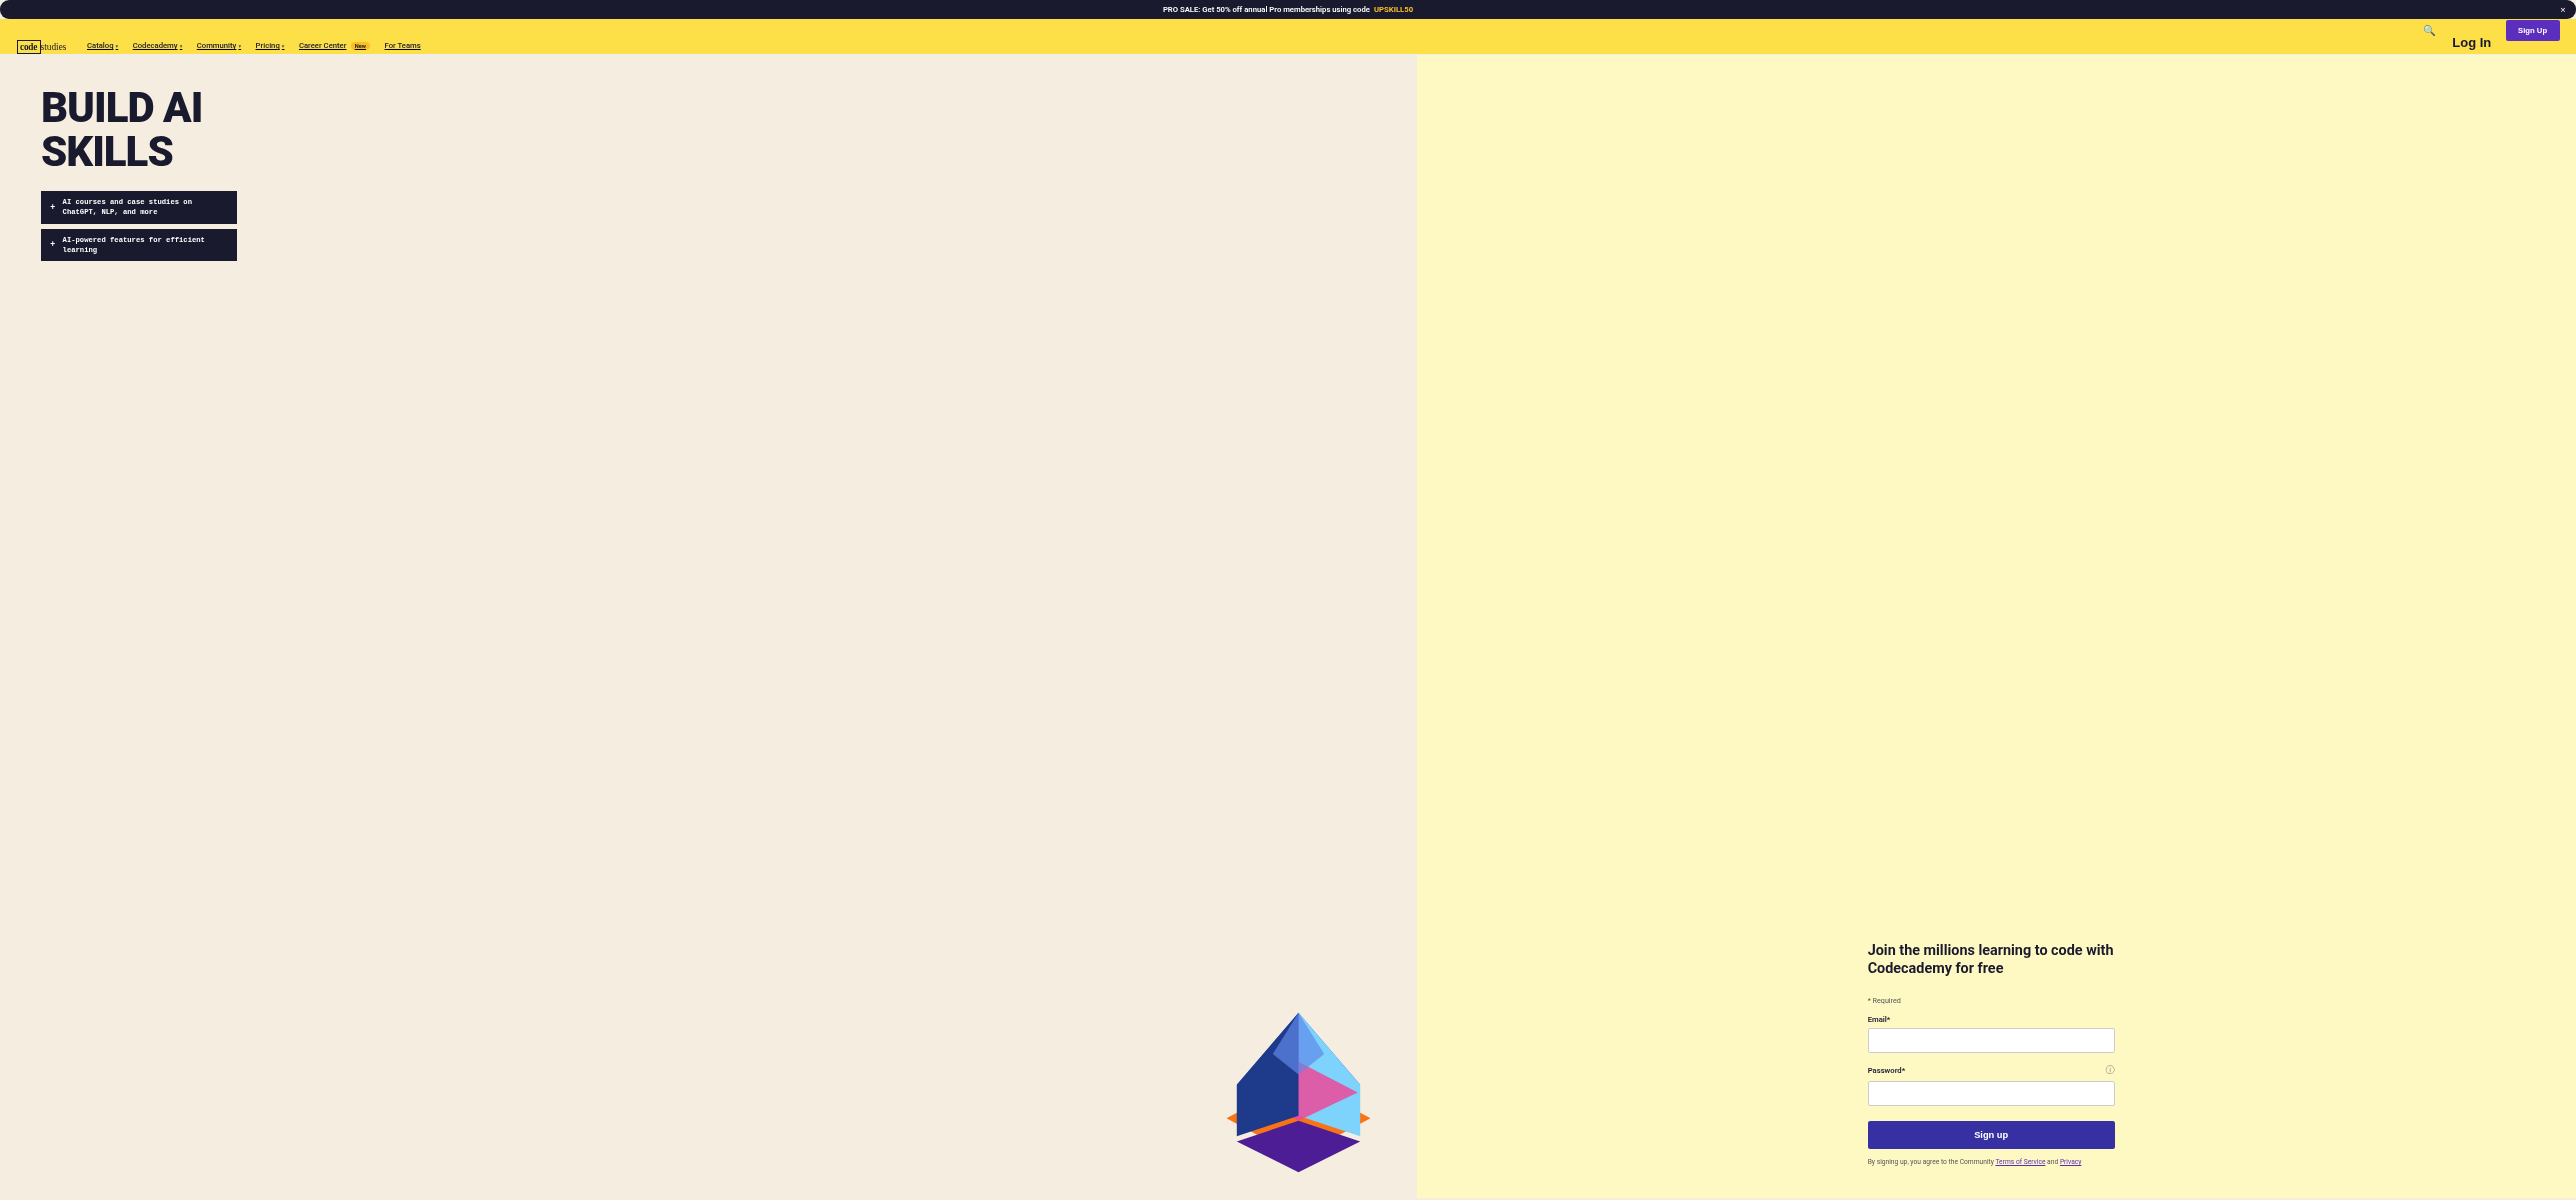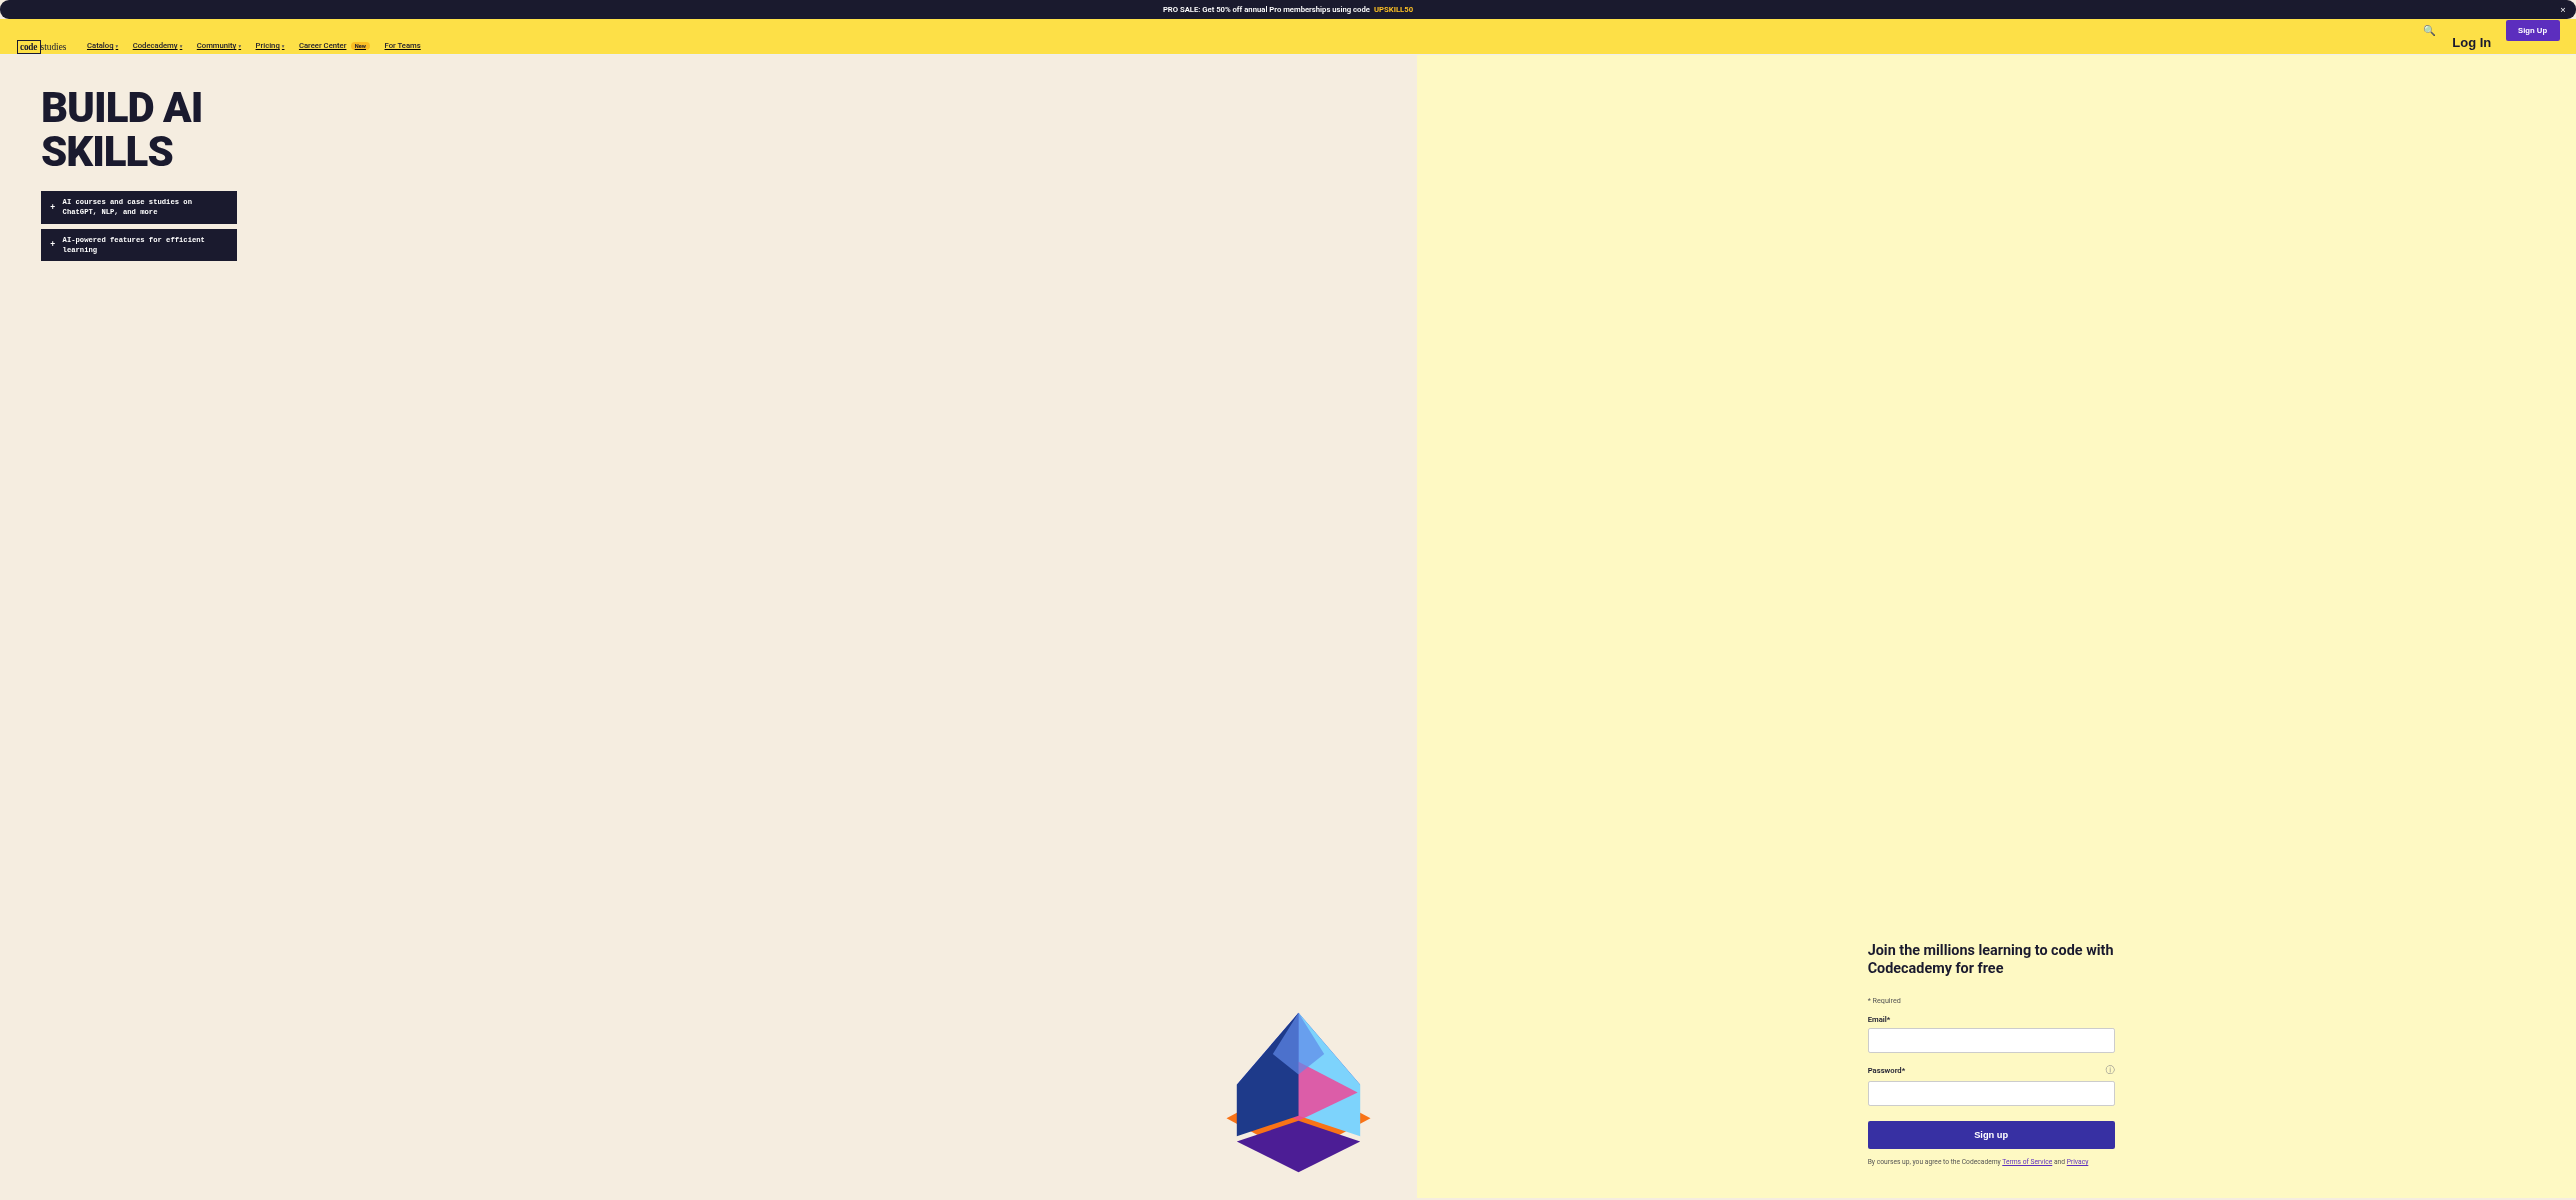--- a/index.html
+++ b/index.html
@@ -394,18 +394,18 @@
         <div class="password-row">
           <label class="form-label" style="margin-bottom:0">Password*</label>
           <span class="info-icon">ⓘ</span>
         </div>
         <input class="form-input" type="password" placeholder="" style="">
       </div>
 
       <button class="submit-btn">Sign up</button>
 
       <p class="terms-text">
-        <span>By courses up, you agree to the Codecademy </span><a class="terms-link" href="#">Terms of Service</a><span> and </span><a class="terms-link" href="#">Privacy</a>
+        <span>By signing up, you agree to the Community </span><a class="terms-link" href="#">Terms of Service</a><span> and </span><a class="terms-link" href="#">Privacy</a>
       </p>
     </div>
   </div>
 </section>
 
 
 </body></html>

